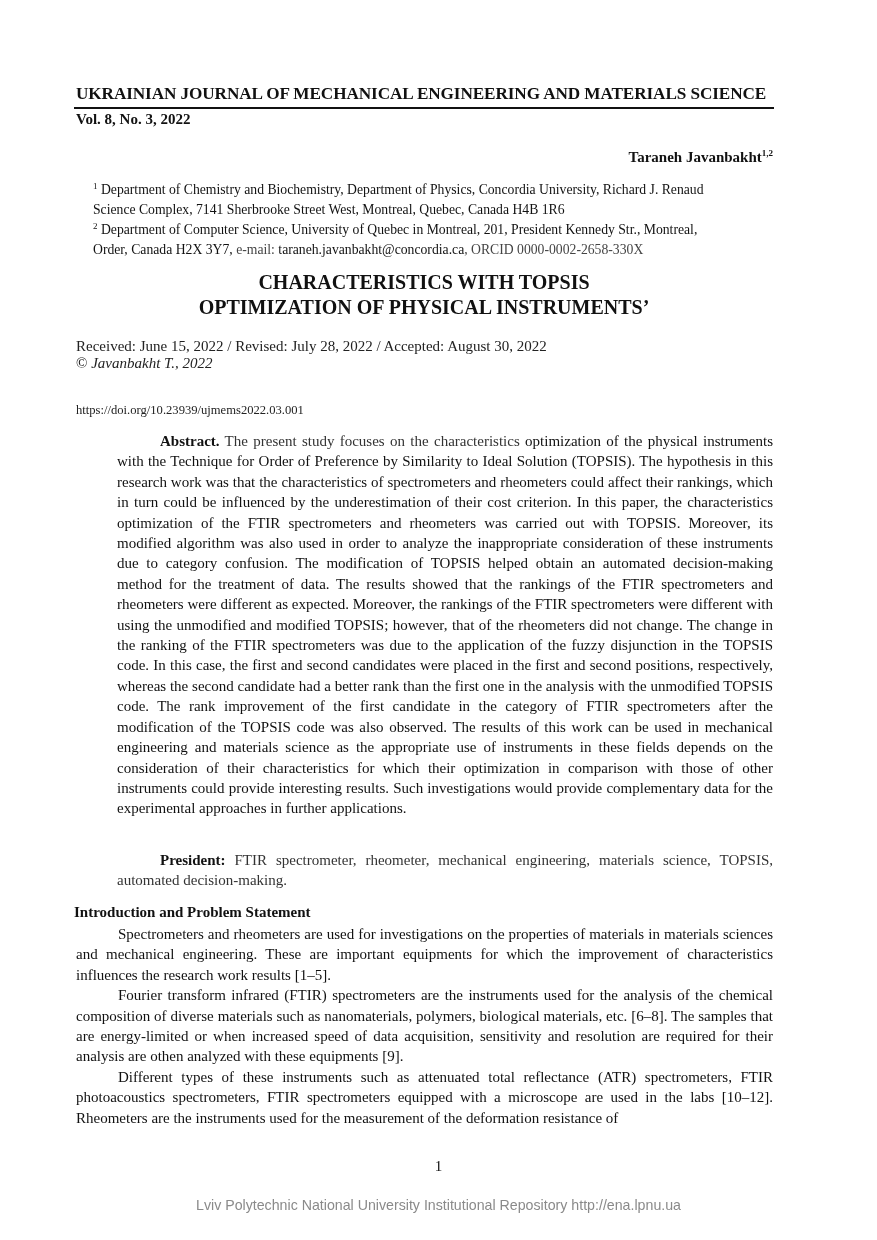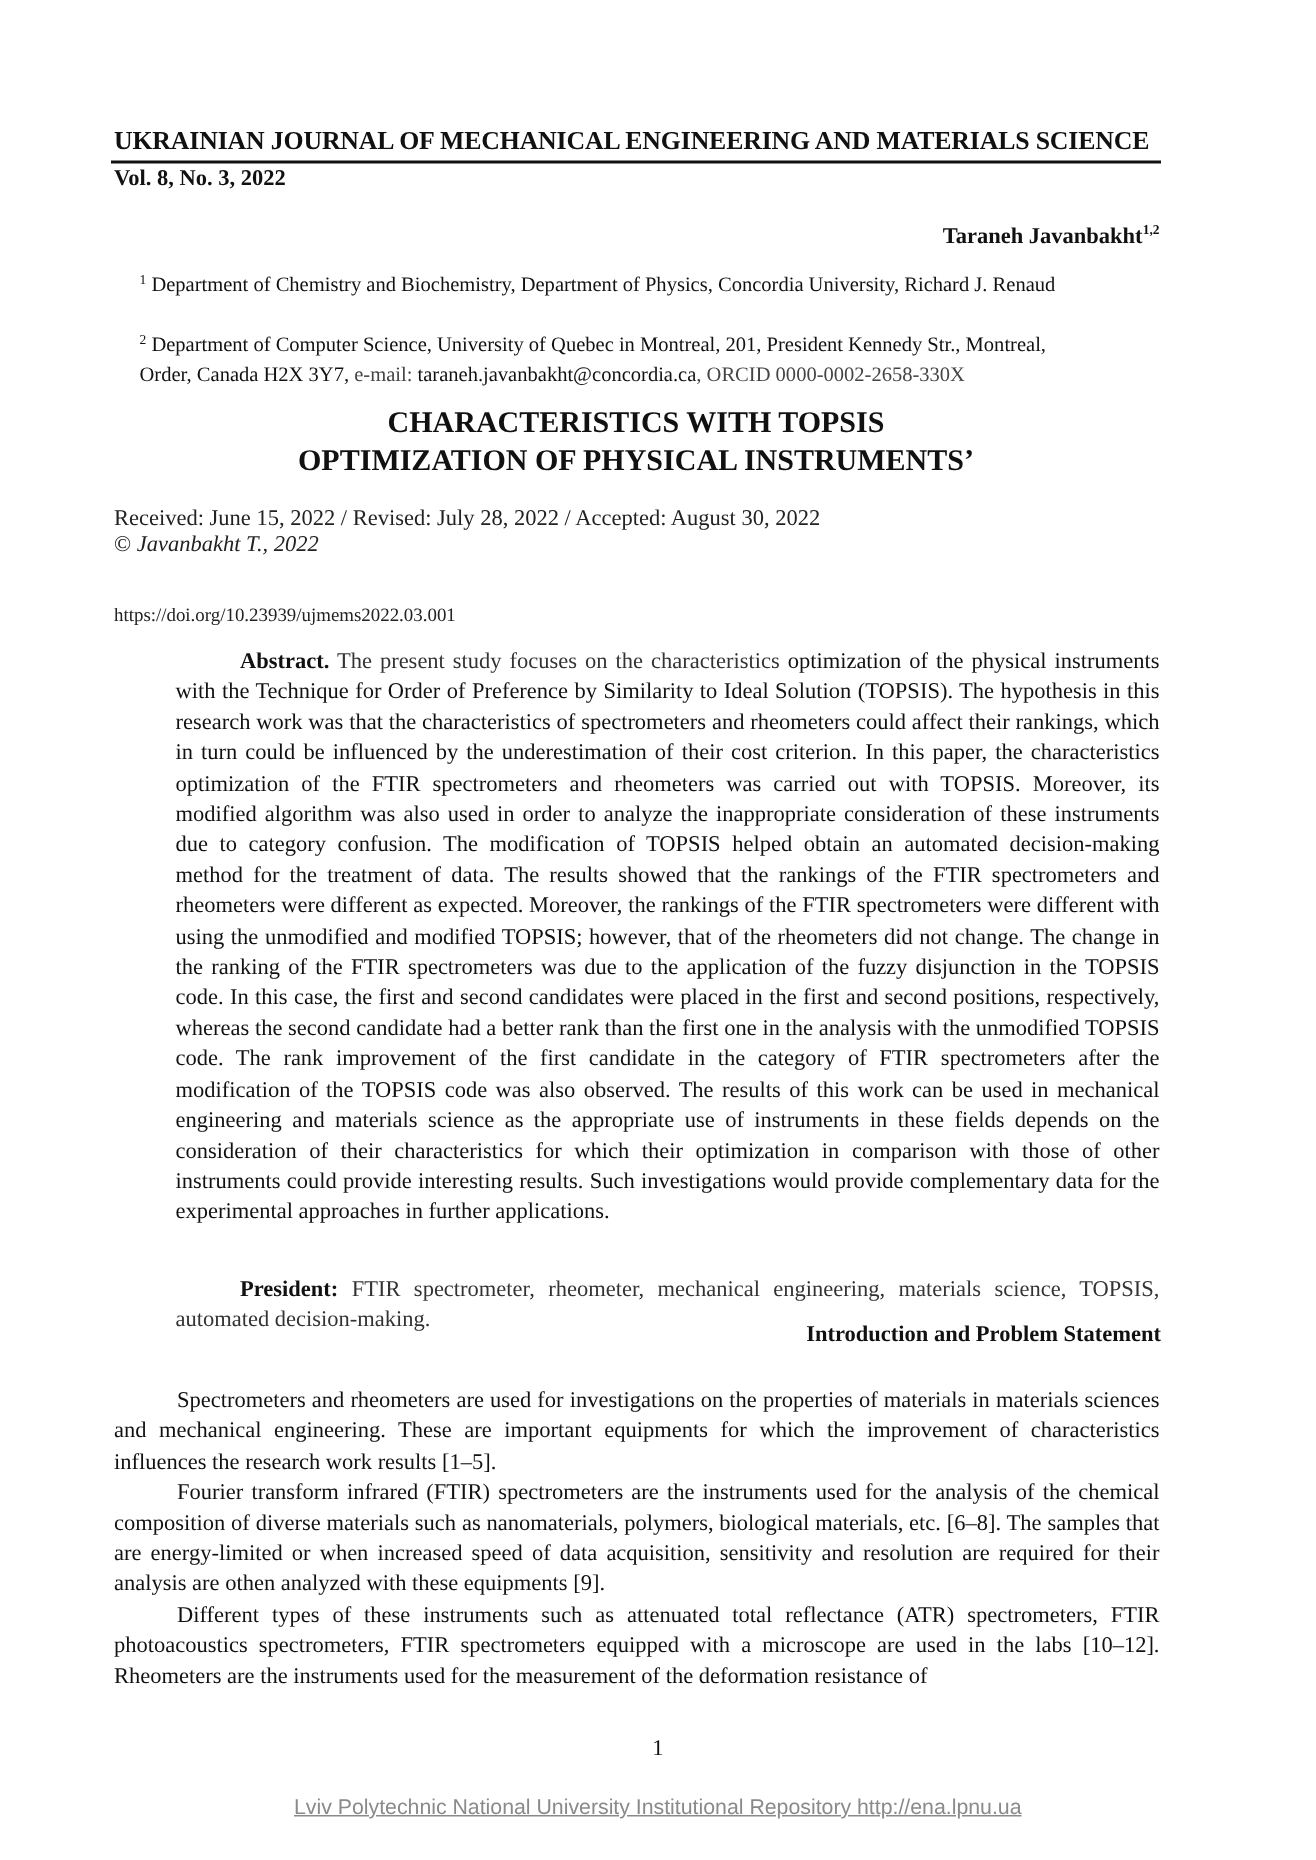--- a/index.html
+++ b/index.html
@@ -21,38 +21,39 @@
   .copy { left: 76px; top: 355px; font-size: 15px; color: #222; }
   .copy i { font-style: italic; }
   .doi { left: 76px; top: 403px; font-size: 12.6px; color: #222; }
   .abstract { left: 117px; width: 656px; top: 431px; font-size: 15px; line-height: 20.4px;
               text-align: justify; text-indent: 43px; }
   .abstract b { font-weight: bold; }
   .abstract .light { color: #333; }
   .keywords { left: 117px; width: 656px; top: 850px; font-size: 15px; line-height: 20.4px;
               text-align: justify; text-indent: 43px; color: #333; }
   .keywords b { color: #111; }
-  .section-h { left: 74px; width: 700px; top: 882px; text-align: right; font-weight: bold; font-size: 15px; }
+  .section-h { left: 74px; width: 700px; top: 904px; text-align: left; font-weight: bold; font-size: 15px; }
   .body-text { left: 76px; width: 697px; top: 924px; font-size: 15px; line-height: 20.4px; text-align: justify; }
   .body-text p { margin: 0; text-indent: 42px; }
   .pagenum { left: 0; width: 877px; top: 1158px; text-align: center; font-size: 15px; }
   .repo { left: 0; width: 877px; top: 1197px; text-align: center; font-family: "Liberation Sans", sans-serif;
-          font-size: 14.2px; color: #8a8a8a; text-decoration: underline; }
+          font-size: 14.2px; color: #8a8a8a; }
 </style>
 </head>
 <body>
 
 <div class="abs journal">UKRAINIAN JOURNAL OF MECHANICAL ENGINEERING AND MATERIALS SCIENCE</div>
 <div class="abs rule"></div>
 <div class="abs vol">Vol. 8, No. 3, 2022</div>
 
 <div class="abs author"><span>Taraneh Javanbakht</span><sup>1,2</sup></div>
 
 <div class="abs aff" style="top:176px;">
   <div><sup>1</sup> <span>Department of Chemistry and Biochemistry, Department of Physics, Concordia University, Richard J. Renaud</span></div>
+  <div><span>Science Complex, 7141 Sherbrooke Street West, Montreal, Quebec, Canada H4B 1R6</span></div>
 </div>
 <div class="abs aff" style="top:216px;">
   <div><sup>2</sup> <span>Department of Computer Science, University of Quebec in Montreal, 201, President Kennedy Str., Montreal,</span></div>
   <div><span>Order, Canada H2X 3Y7,</span><span class="light"> e-mail: </span><span>taraneh.javanbakht@concordia.ca</span><span class="light">, ORCID 0000-0002-2658-330X</span></div>
 </div>
 
 <div class="abs title">
   <div>CHARACTERISTICS WITH TOPSIS</div>
   <div>OPTIMIZATION OF PHYSICAL INSTRUMENTS’</div>
 </div>

